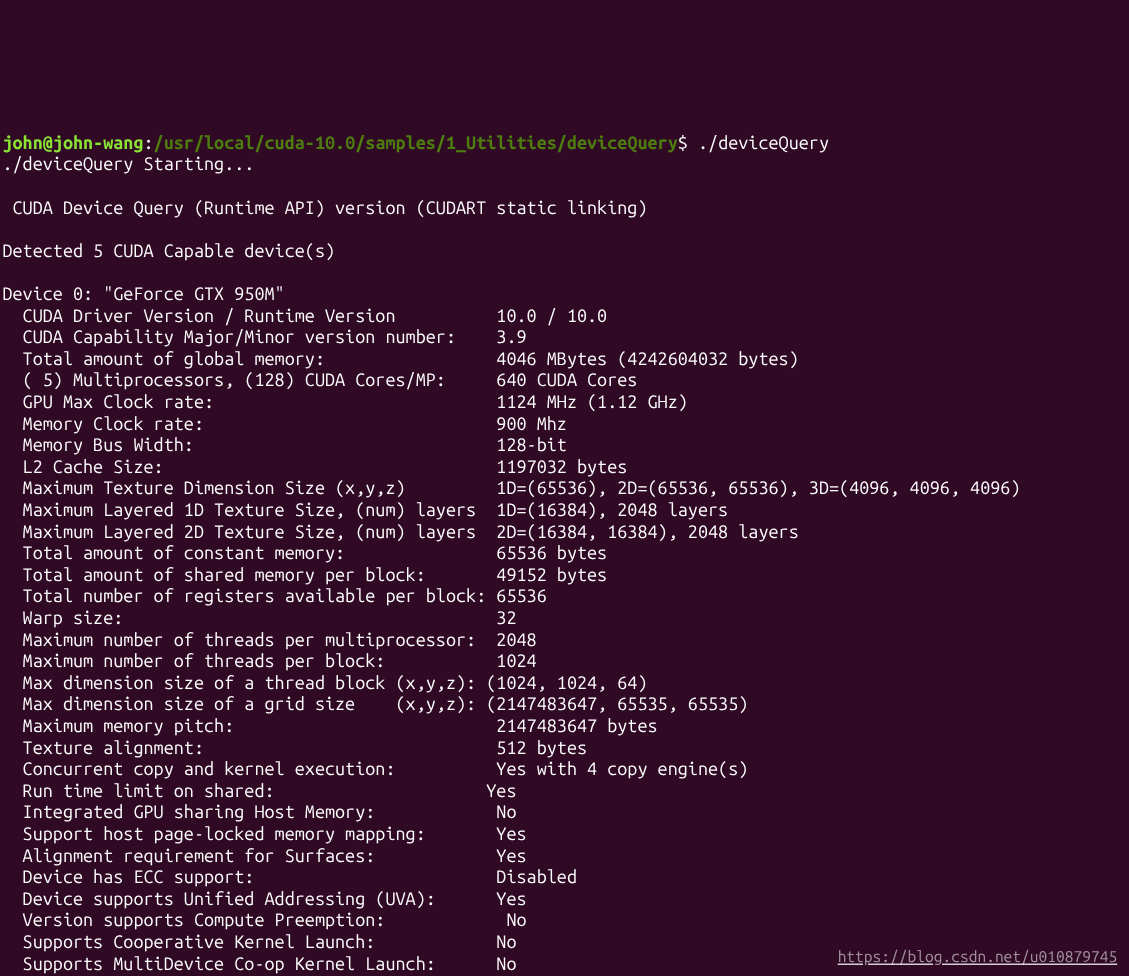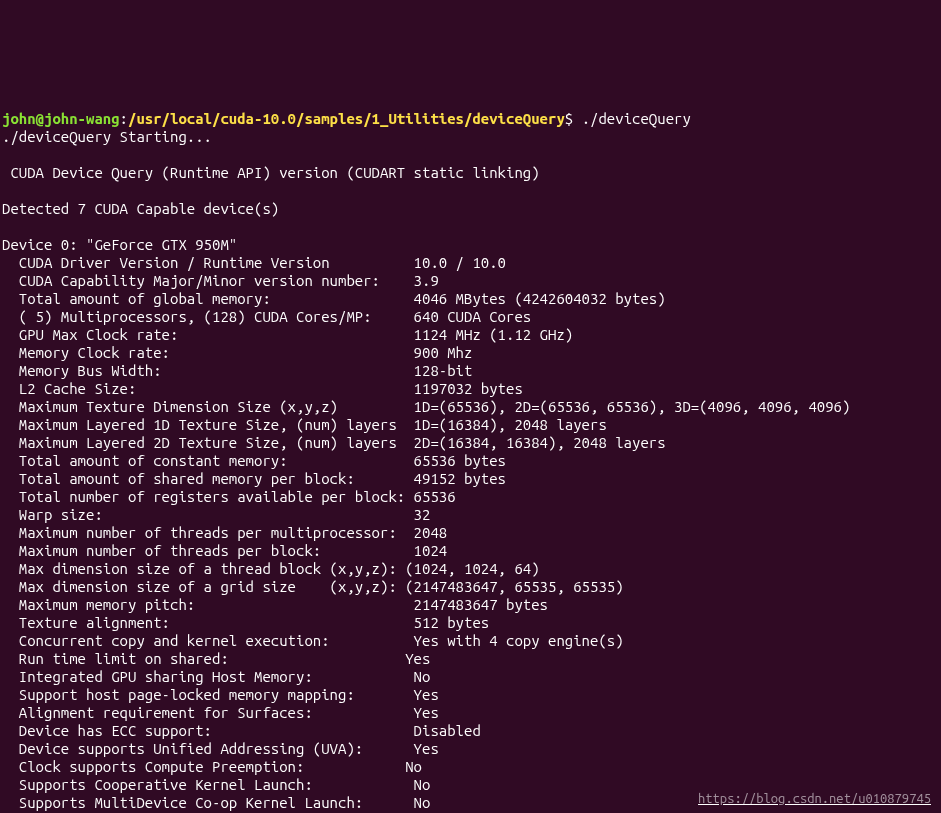--- a/index.html
+++ b/index.html
@@ -12,41 +12,41 @@
     line-height: 18px;
     width: 941px;
     height: 813px;
     overflow: hidden;
     white-space: pre;
   }
   .term {
     padding: 2px 0 0 2px;
   }
   .user { color: #8ae234; font-weight: bold; text-align: right; }
-  .path { color: #fde047; font-weight: bold; }
+  .path { color: #4d7c0f; font-weight: bold; }
   .wm   { color: rgba(255,255,255,0.55); font-size: 13px; }
   .wm-wrap {
     position: absolute;
     right: 10px;
     bottom: 6px;
     text-decoration: underline;
   }
 </style>
 </head>
 <body>
 
 
 
 <div class="term">
 <span><span class="user">john@john-wang</span><span>:</span><span class="path">/usr/local/cuda-10.0/samples/1_Utilities/deviceQuery</span><span>$ </span><span>./deviceQuery</span></span>
 <span>./deviceQuery Starting...</span>
 <span></span>
 <span> CUDA Device Query (Runtime API) version (CUDART static linking)</span>
 <span></span>
-<span>Detected 7 CUDA Capable device(s)</span>
+<span>Detected 5 CUDA Capable device(s)</span>
 <span></span>
 <span>Device 0: "GeForce GTX 950M"</span>
 <span>  CUDA Driver Version / Runtime Version          10.0 / 10.0</span>
 <span>  CUDA Capability Major/Minor version number:    3.9</span>
 <span>  Total amount of global memory:                 4046 MBytes (4242604032 bytes)</span>
 <span>  ( 5) Multiprocessors, (128) CUDA Cores/MP:     640 CUDA Cores</span>
 <span>  GPU Max Clock rate:                            1124 MHz (1.12 GHz)</span>
 <span>  Memory Clock rate:                             900 Mhz</span>
 <span>  Memory Bus Width:                              128-bit</span>
 <span>  L2 Cache Size:                                 1197032 bytes</span>
@@ -63,21 +63,21 @@
 <span>  Max dimension size of a grid size    (x,y,z): (2147483647, 65535, 65535)</span>
 <span>  Maximum memory pitch:                          2147483647 bytes</span>
 <span>  Texture alignment:                             512 bytes</span>
 <span>  Concurrent copy and kernel execution:          Yes with 4 copy engine(s)</span>
 <span>  Run time limit on shared:                     Yes</span>
 <span>  Integrated GPU sharing Host Memory:            No</span>
 <span>  Support host page-locked memory mapping:       Yes</span>
 <span>  Alignment requirement for Surfaces:            Yes</span>
 <span>  Device has ECC support:                        Disabled</span>
 <span>  Device supports Unified Addressing (UVA):      Yes</span>
-<span>  Clock supports Compute Preemption:            No</span>
+<span>  Version supports Compute Preemption:            No</span>
 <span>  Supports Cooperative Kernel Launch:            No</span>
 <span>  Supports MultiDevice Co-op Kernel Launch:      No</span>
 <span>  Device PCI Domain ID / Bus ID / location ID:   0 / 1 / 0</span>
 
 
 <span></span>
 
 
 </div>
 

